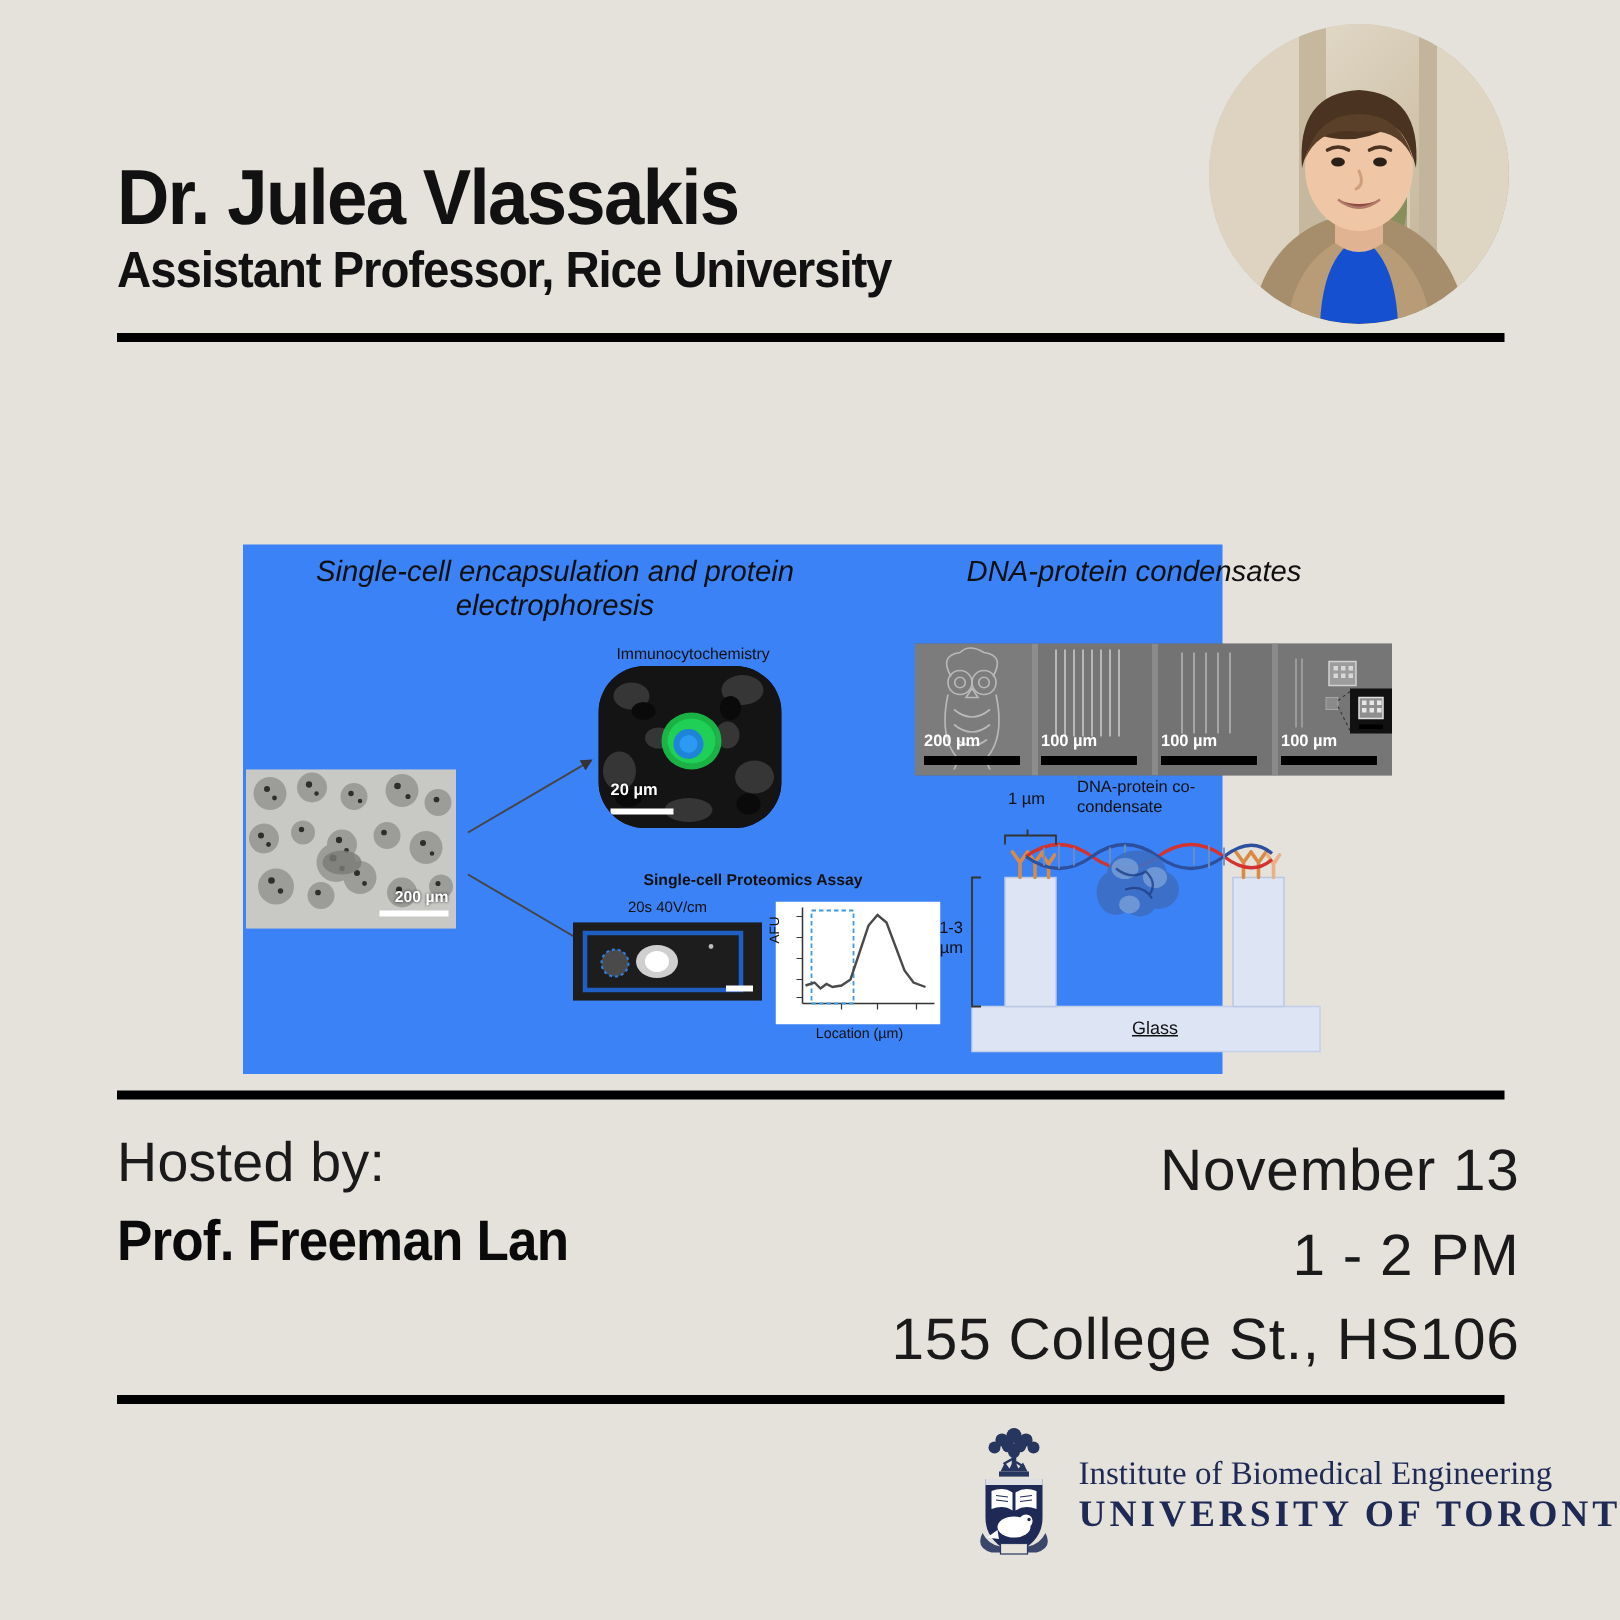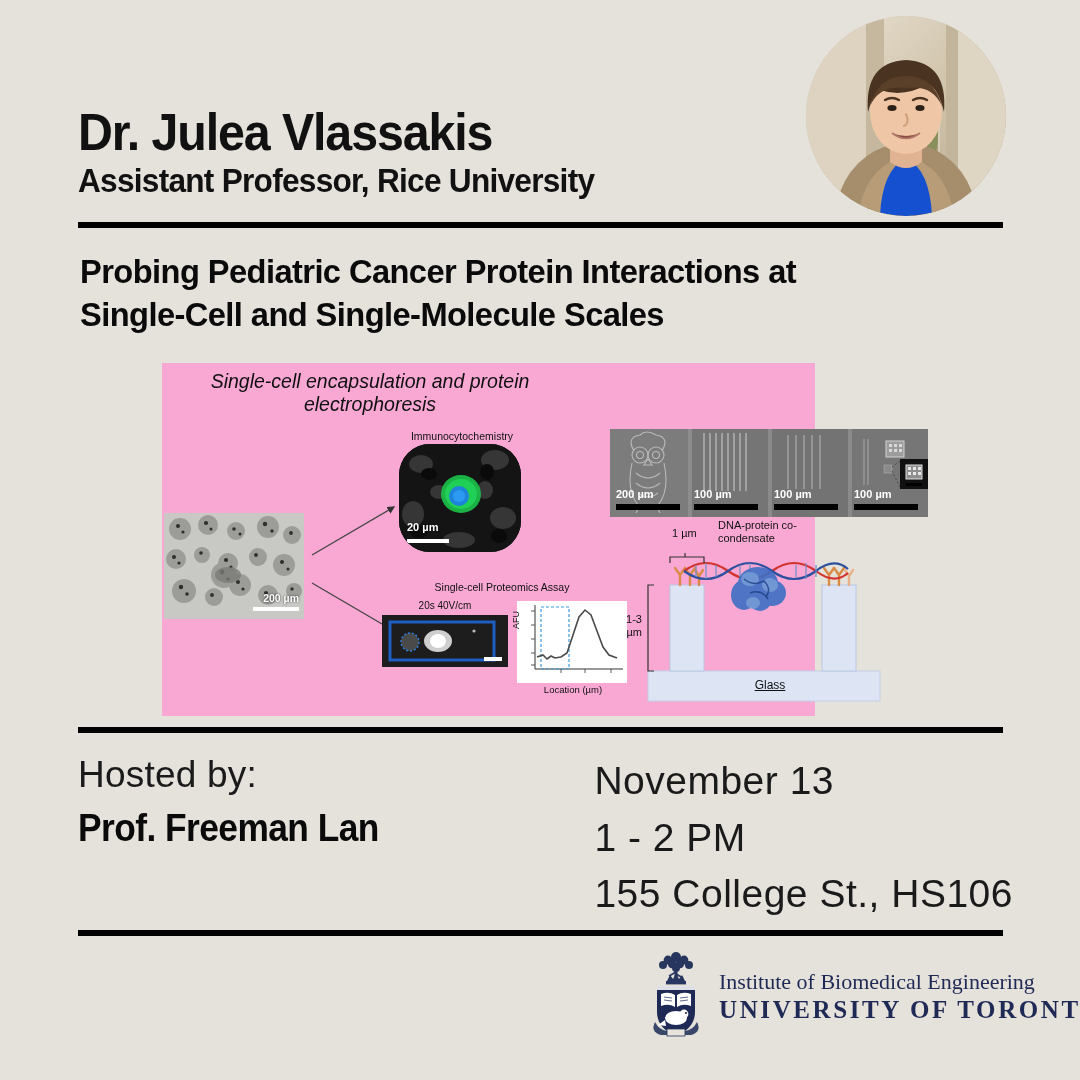--- a/index.html
+++ b/index.html
@@ -41,21 +41,21 @@
   .talk-title { position:absolute; left:80px; top:250px; width:930px; }
   .talk-title .tline {
     font-size:34px; font-weight:bold; color:#0a0a0a;
     letter-spacing:-0.6px; line-height:1.25; white-space:nowrap;
     transform:scaleX(0.96); transform-origin:left center;
   }
 
   
   .figure-card {
     position:absolute; left:162px; top:363px; width:653px; height:353px;
-    background:#f9a8d4;
+    background:#3b82f6;
   }
   .panel-head {
     position:absolute; font-style:italic; font-weight:500;
     color:#101010; text-align:center; line-height:1.18; font-size:19.5px;
   }
   .panel-head-left  { left:8px;   top:7px;  width:400px; }
   .panel-head-right { left:420px; top:7px;  width:348px; }
 
   
   .beads {
@@ -72,21 +72,21 @@
     position:absolute; left:228px; top:67px; width:144px; text-align:center;
     font-size:10.5px; color:#111; white-space:nowrap;
   }
   .icc-img {
     position:absolute; left:237px; top:81px; width:122px; height:108px;
     background:#0c0c0c; overflow:hidden;border-radius:31px;
   }
 
   .assay-label {
     position:absolute; left:215px; top:218px; width:250px; text-align:center;
-    font-size:10.5px; color:#111; white-space:nowrap;
+    font-size:10.5px; color:#111; white-space:nowrap;font-weight:bold;
   }
   .assay-cond {
     position:absolute; left:218px; top:237px; width:130px; text-align:center;
     font-size:10px; color:#111; white-space:nowrap;
   }
   .gel-img {
     position:absolute; left:220px; top:252px; width:126px; height:52px;
     background:#1b1b1b; overflow:hidden;
   }
   .trace-plot { position:absolute; left:355px; top:238px; width:110px; height:82px; }
@@ -123,21 +123,21 @@
   .hosted-by {
     font-size:37px; color:#1a1a1a; font-weight:300; letter-spacing:0.2px;
     line-height:1.1; white-space:nowrap;
   }
   .host-name {
     font-size:38px; color:#0a0a0a; font-weight:bold; letter-spacing:-0.6px;
     line-height:1.1; margin-top:12px; white-space:nowrap;
     transform:scaleX(0.93); transform-origin:left center;
   }
 
-  .when-block { position:absolute; right:67px; top:753px; text-align:left;margin-left:24px; }
+  .when-block { position:absolute; right:67px; top:753px; text-align:right;margin-left:24px; }
   .when-line {
     font-size:39px; color:#1a1a1a; font-weight:300; letter-spacing:0.5px;
     line-height:1.45; white-space:nowrap;
   }
 
   
   .logo { position:absolute; left:645px; top:948px; width:370px; height:92px; }
   .logo-crest { position:absolute; left:0; top:0; width:62px; height:90px; }
   .logo-text { position:absolute; left:74px; top:22px; }
   .logo-l1 {
@@ -204,33 +204,30 @@
 
         <path d="M100 98 q4 9 -2 12" stroke="#cf9f7c" stroke-width="2" fill="none" stroke-linecap="round"></path>
         <path d="M86 117 q14 12 28 0 q-14 6 -28 0 z" fill="#8f4c47"></path>
         <path d="M86 117 q14 11 28 0" stroke="#b07a68" stroke-width="1.6" fill="none"></path>
       </g>
     </svg>
   </div>
 
   <div class="rule rule-1"></div>
 
-  <div class="talk-title">
-    <div class="tline">Probing Pediatric Cancer Protein Interactions at</div>
-    <div class="tline">Single-Cell and Single-Molecule Scales</div>
-  </div>
 
   <div class="figure-card">
 
     <div class="panel-head panel-head-left">
       <div>Single-cell encapsulation and protein</div>
       <div>electrophoresis</div>
     </div>
 
     <div class="panel-head panel-head-right">
+      <div>DNA-protein condensates</div>
     </div>
 
     <div class="beads">
       <svg width="140" height="106" viewBox="0 0 140 106">
         <rect width="140" height="106" fill="#c8c8c5"></rect>
         <g fill="#9a9a97" opacity="0.95">
           <circle cx="16" cy="16" r="11"></circle>
             <circle cx="44" cy="12" r="10"></circle>
             <circle cx="72" cy="18" r="9"></circle>
           <circle cx="104" cy="14" r="11"></circle>

